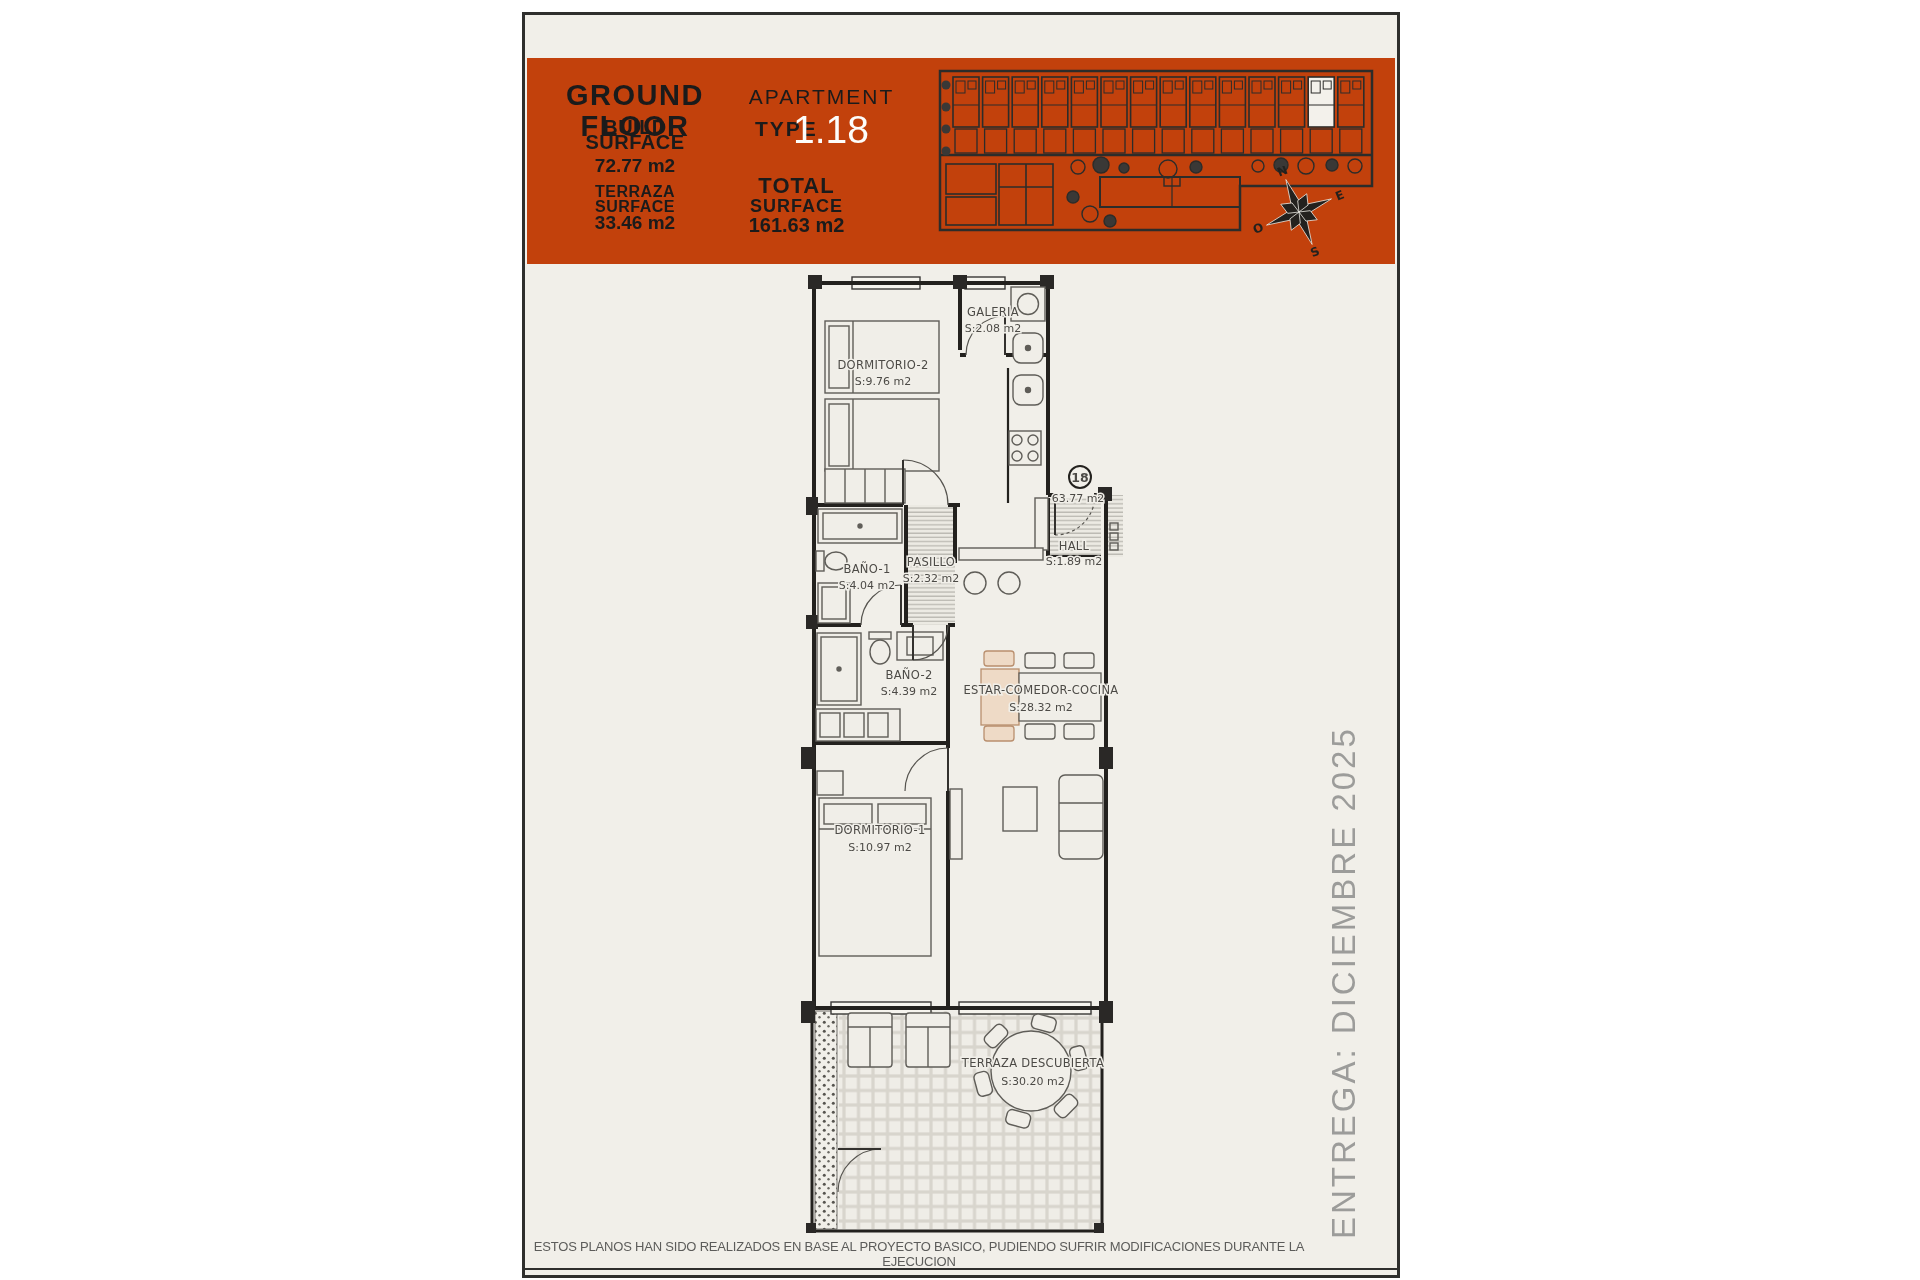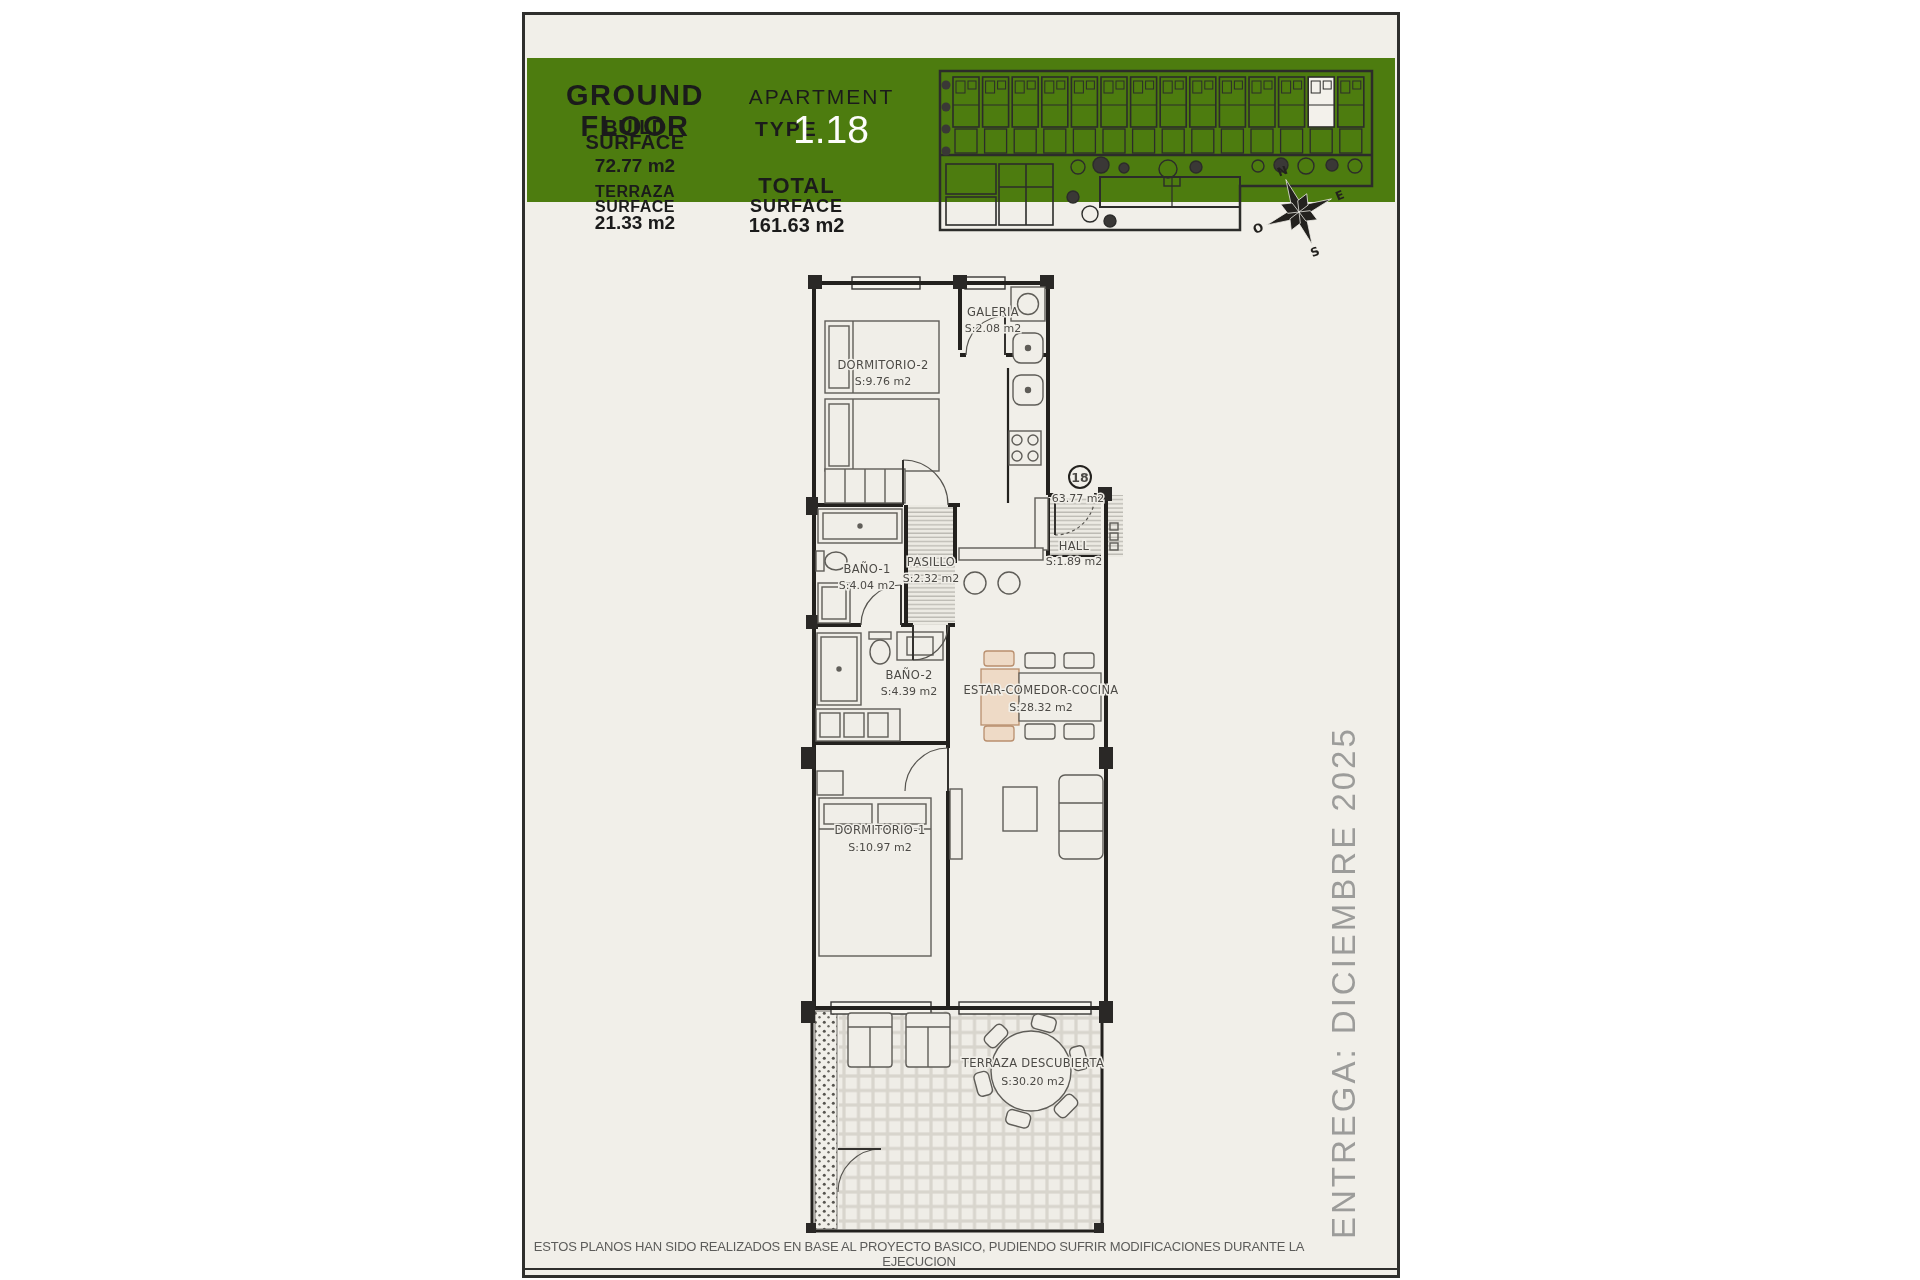--- a/index.html
+++ b/index.html
@@ -2,21 +2,21 @@
 <html><head>
 <meta charset="utf-8">
 <style>
   html,body{margin:0;padding:0;}
   body{width:1920px;height:1280px;background:#ffffff;overflow:hidden;position:relative;
        font-family:"Liberation Sans",sans-serif;}
   .page{position:absolute;left:522px;top:12px;width:872px;height:1260px;
         background:#f1efe9;border:3px solid #2f2f2d;}
   .footer-rule{position:absolute;left:0;right:0;bottom:5px;height:2px;background:#2f2f2d;}
   
-  .header{position:absolute;left:2px;right:2px;top:43px;height:144px;background:#4d7c0f;color:#1b1b1b;}
+  .header{position:absolute;left:2px;right:2px;top:43px;height:206px;background:#c2410c;color:#1b1b1b;}
   .hblk{position:absolute;text-align:center;}
   .t-ground{left:8px;top:22px;width:200px;font-size:29px;line-height:31px;font-weight:700;letter-spacing:1.5px;}
   .t-build{left:8px;top:62px;width:200px;font-size:20px;line-height:15px;font-weight:700;letter-spacing:.5px;}
   .t-build-val{left:8px;top:97px;width:200px;font-size:19px;font-weight:700;}
   .t-terrace{left:8px;top:126px;width:200px;font-size:16px;line-height:15px;font-weight:700;letter-spacing:.5px;}
   .t-terrace-val{left:8px;top:154px;width:200px;font-size:19px;font-weight:700;}
   .t-apartment{left:202px;top:27px;width:185px;font-size:21px;font-weight:400;letter-spacing:2px;text-align:center;}
   .t-type{left:202px;top:59px;width:80px;font-size:21px;font-weight:700;letter-spacing:2px;text-align:left;margin-left:26px;}
   .t-type-val{left:266px;top:50px;width:110px;font-size:39px;font-weight:400;color:#fdfdfb;text-align:left;}
   .t-total{left:202px;top:118px;width:135px;font-size:22px;font-weight:700;letter-spacing:1px;line-height:19px;}
@@ -54,21 +54,21 @@
     </div>
     <div class="hblk t-build">
       <span>BUILD</span><br>
       <span>SURFACE</span>
     </div>
     <div class="hblk t-build-val">72.77 m2</div>
     <div class="hblk t-terrace">
       <span>TERRAZA</span><br>
       <span>SURFACE</span>
     </div>
-    <div class="hblk t-terrace-val">21.33 m2</div>
+    <div class="hblk t-terrace-val">33.46 m2</div>
 
     <div class="hblk t-apartment">APARTMENT</div>
     <div class="hblk t-type">TYPE</div>
     <div class="hblk t-type-val">1.18</div>
     <div class="hblk t-total">TOTAL</div>
     <div class="hblk t-total2">SURFACE</div>
     <div class="hblk t-total-val">161.63 m2</div>
 
     <svg class="siteplan" width="437" height="166" viewBox="0 0 437 166">
       <g stroke="#2c2c2a" fill="none" stroke-width="2.5">

